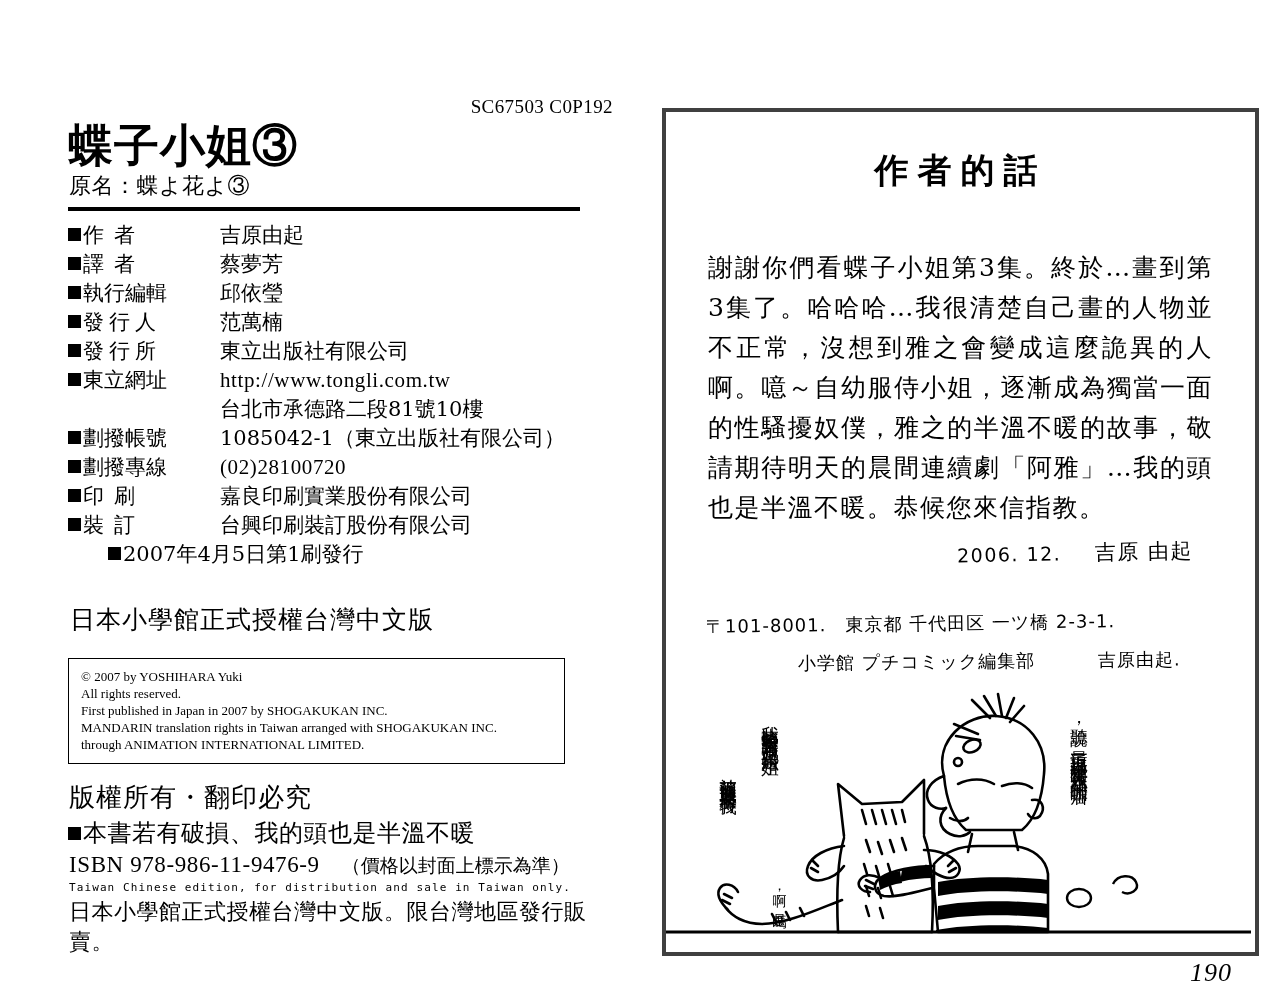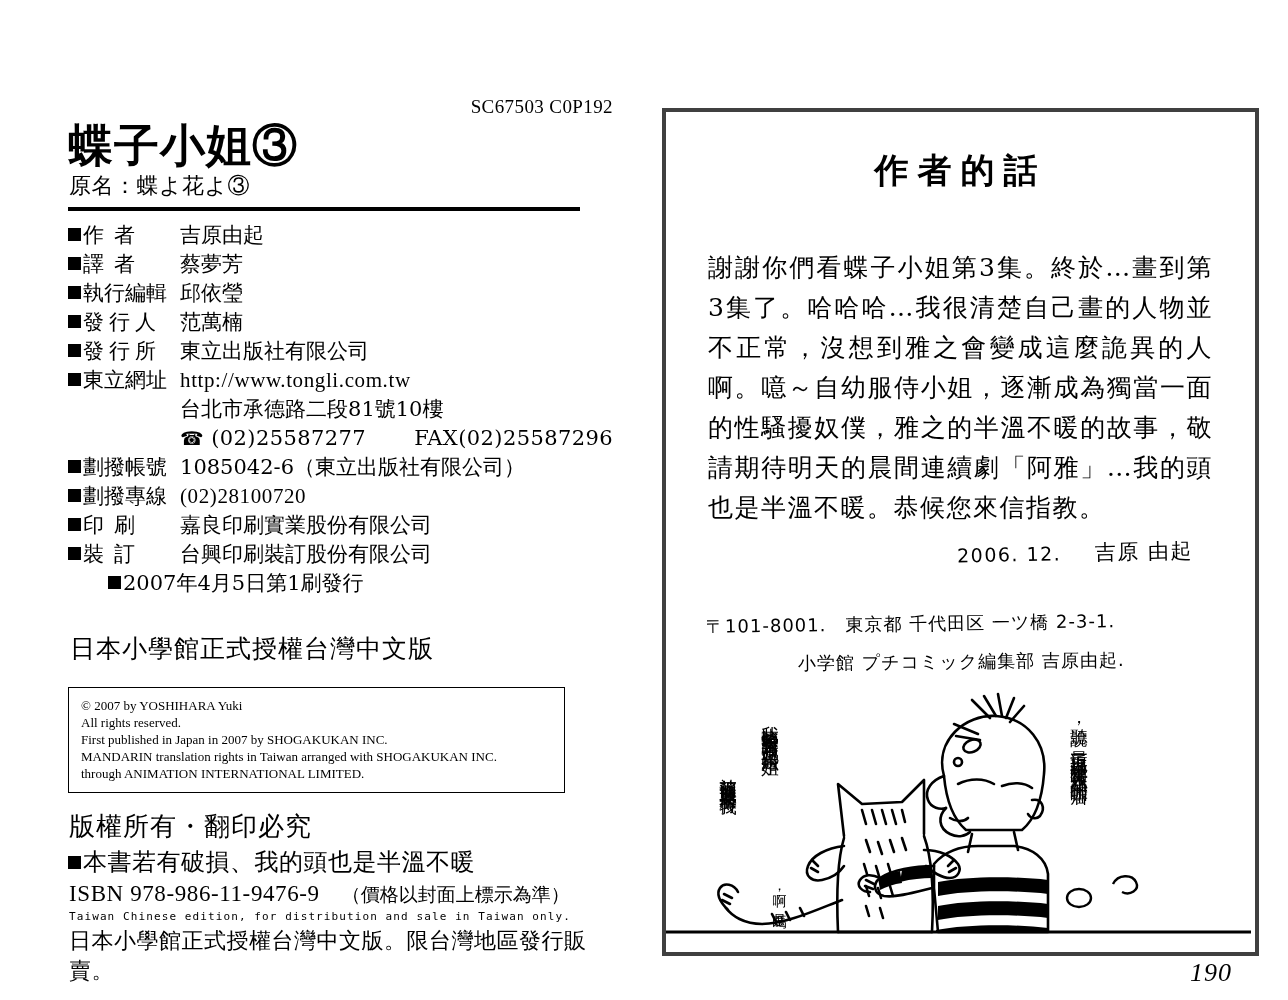--- a/index.html
+++ b/index.html
@@ -89,21 +89,21 @@
   }
   .sign .nm{margin-left:26px;font-size:21px;}
 
   .addr{
     margin:34px 0 0 40px;
     font-family:"DejaVu Sans",sans-serif;
     font-size:18px;letter-spacing:1px;line-height:38px;
   }
   .addr .l1{display:block;transform:rotate(-0.8deg);}
   .addr .l2{display:block;margin-left:92px;transform:rotate(-0.6deg);}
-  .addr .l2 .nm2{}
+  .addr .l2 .nm2{margin-left:56px;}
 
   
   .illus{position:absolute;left:0;top:576px;width:585px;height:266px;}
   .illus svg{display:block;}
 
   .vtext{
     position:absolute;
     writing-mode:vertical-rl;
     font-family:"DejaVu Serif",serif;
     letter-spacing:2px;
@@ -160,31 +160,22 @@
         </tr>
         <tr>
           <td class="lab"><span class="sq"></span>東立網址</td>
           <td class="val mono">http://www.tongli.com.tw</td>
         </tr>
         <tr>
           <td class="lab"></td>
           <td class="val">台北市承德路二段81號10樓</td>
         </tr>
         <tr>
-          <td class="lab"></td>
-          <td class="val telrow">
-            <span class="phone">☎</span>
-            <span>(02)25587277</span>
-            <span class="gap"></span>
-            <span>FAX(02)25587296</span>
-          </td>
-        </tr>
-        <tr>
           <td class="lab"><span class="sq"></span>劃撥帳號</td>
-          <td class="val">1085042-6（東立出版社有限公司）</td>
+          <td class="val">1085042-1（東立出版社有限公司）</td>
         </tr>
         <tr>
           <td class="lab"><span class="sq"></span>劃撥專線</td>
           <td class="val mono">(02)28100720</td>
         </tr>
         <tr>
           <td class="lab"><span class="sq"></span><span class="lab-sp">印</span>刷</td>
           <td class="val">嘉良印刷實業股份有限公司</td>
         </tr>
         <tr>

